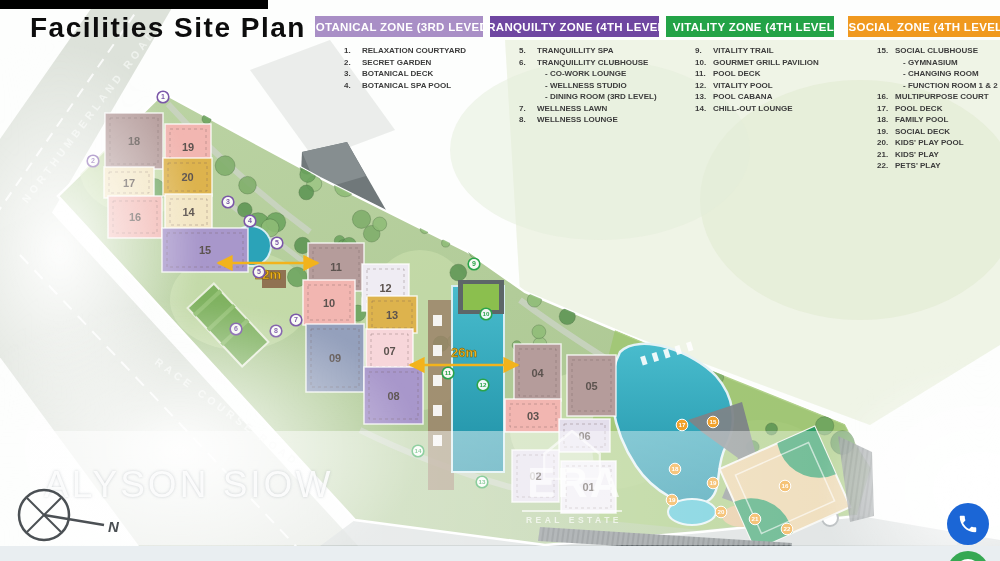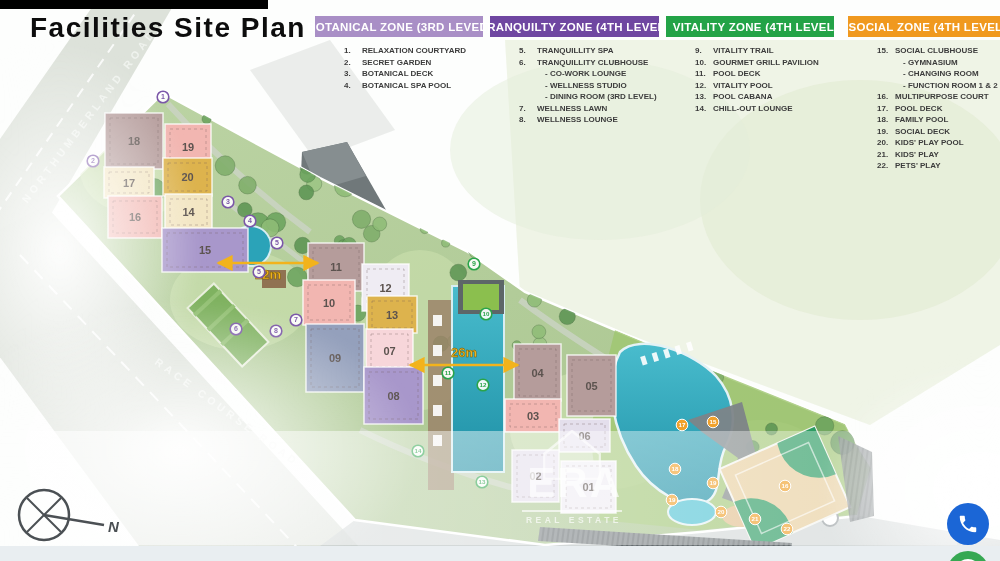--- a/index.html
+++ b/index.html
@@ -598,20 +598,21 @@
           </div>
           <div class="zone-row">
             <span class="zone-num">22.</span>
             <span class="zone-label">PETS' PLAY</span>
           </div>
         </div>
       </div>
     </div>
 
   <div class="wm-box"></div>
+  <div class="agent-wm">ALYSON SIOW</div>
 
   <svg class="compass" width="110" height="64">
     <circle cx="32" cy="31" r="25" fill="rgba(255,255,255,.25)" stroke="#4b5054" stroke-width="2.5"></circle>
     <line x1="15" y1="14" x2="49" y2="48" stroke="#4b5054" stroke-width="2"></line>
     <line x1="49" y1="14" x2="15" y2="48" stroke="#4b5054" stroke-width="2"></line>
     <line x1="32" y1="31" x2="92" y2="41" stroke="#4b5054" stroke-width="2.5"></line>
     <text x="96" y="48" font-size="15" font-weight="bold" font-style="italic" fill="#4b5054">N</text>
   </svg>
 
   <div class="era">

